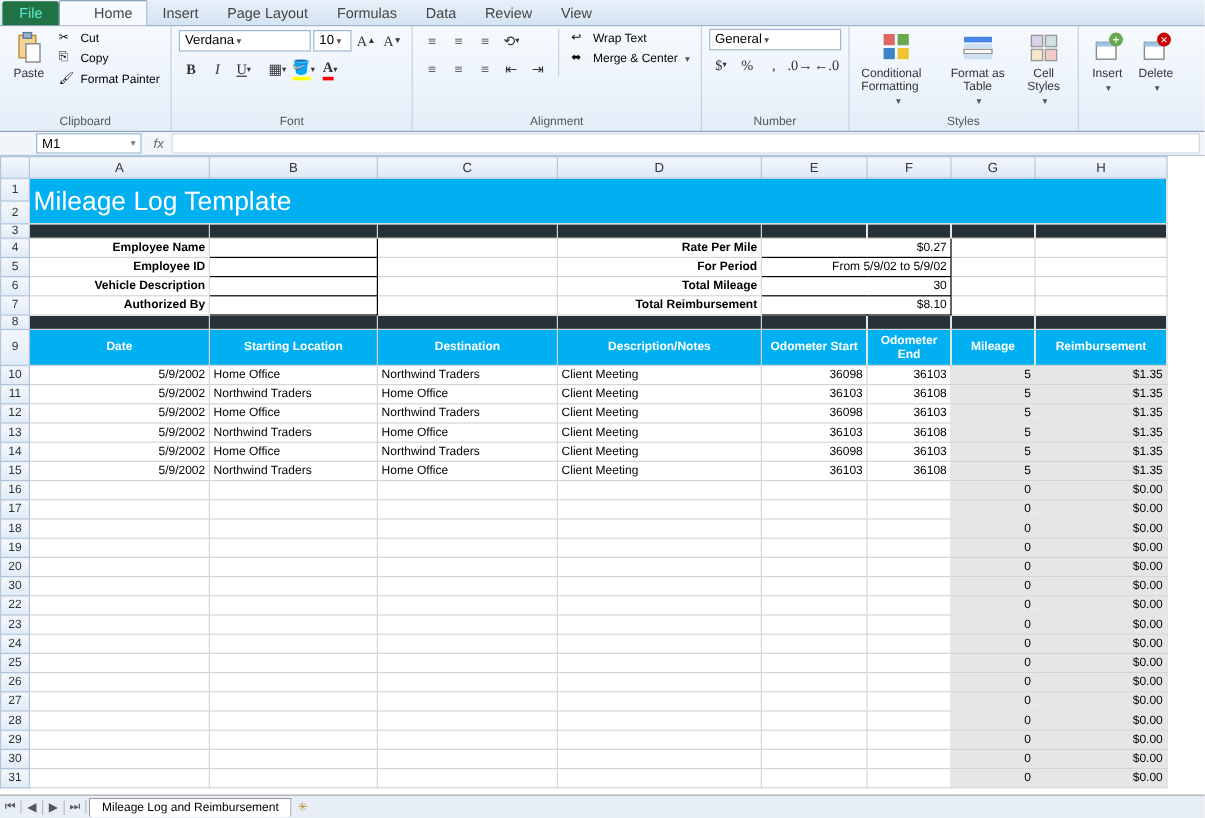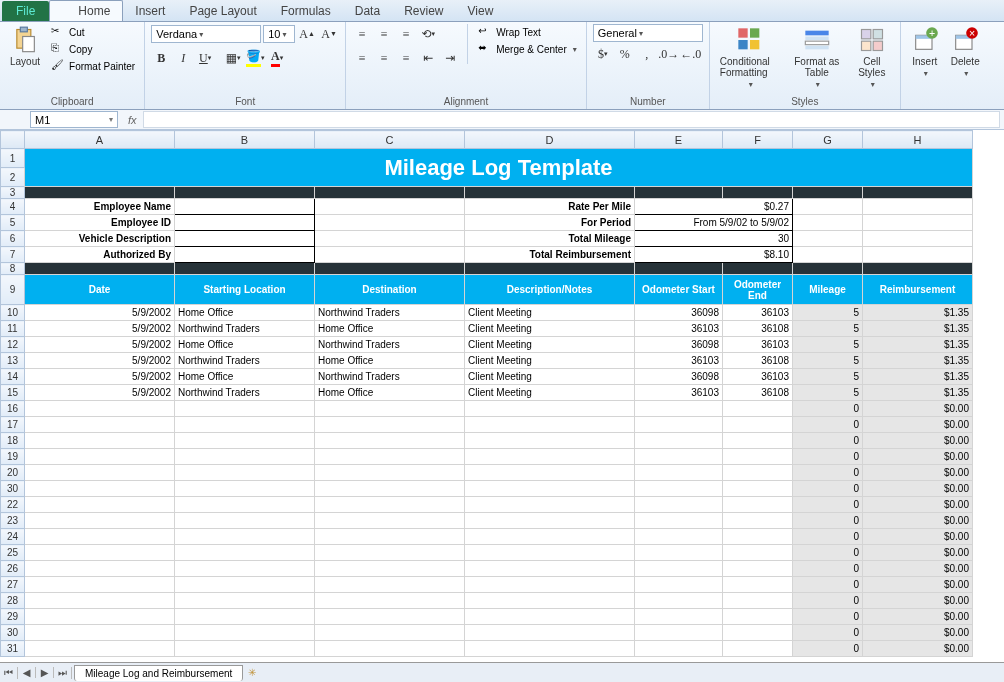--- a/index.html
+++ b/index.html
@@ -36,21 +36,21 @@
 
 
 .gridwrap { position: relative; overflow: auto; height: 532px; background: #fff; }
 table.grid { border-collapse: collapse; table-layout: fixed; }
 .colhdr td { background: linear-gradient(#f3f7fc,#dce8f5); border: 1px solid #b3c5db; text-align: center; font-size: 11px; color: #333; height: 18px; }
 .rowhdr { background: linear-gradient(#f3f7fc,#e1ecf8); border: 1px solid #b3c5db; text-align: center; font-size: 10px; color: #333; width: 24px; }
 .cell { border: 1px solid #d4d4d4; height: 16px; font-size: 10px; padding: 0 3px; font-family: Verdana, sans-serif; overflow: hidden; white-space: nowrap; }
 .corner { background: #e1ecf8; border: 1px solid #b3c5db; width: 24px; }
 
 
-.title-row td.cell { background: #00b0f0; color: #fff; font-size: 22px; font-weight: bold; text-align: center; height: 38px; font-family: Verdana, sans-serif; }
+.title-row td.cell { background: #00b0f0; color: #fff; font-size: 22px; font-weight: normal; height: 38px; font-family: Verdana, sans-serif; }
 .dark-row td.cell { background: #263238; height: 6px; }
 .label-cell { text-align: right; font-weight: bold; font-family: Verdana, sans-serif; }
 .boxed { border: 1px solid #000 !important; text-align: right; }
 .hdr-row td.cell { background: #00b0f0; color: #fff; font-weight: bold; text-align: center; height: 30px; vertical-align: middle; white-space: normal; }
 .calc-col { background: #e6e6e6; text-align: right; }
 .num { text-align: right; }
 
 
 .sheettabs { display: flex; align-items: center; border-top: 1px solid #999; background: #e8eef6; height: 20px; font-size: 10px; }
 .navbtn { width: 18px; text-align: center; border-right: 1px solid #bbb; color: #555; cursor: pointer; }
@@ -74,21 +74,21 @@
 <div class="ribbon">
 
   <div class="group">
     <div class="group-body">
       <div class="bigbtn">
         <svg viewBox="0 0 24 24">
             <rect x="5" y="3" width="12" height="16" fill="#f4d492" stroke="#b88a2f"></rect>
             <rect x="8" y="1" width="6" height="4" fill="#9db4cc" stroke="#5a7aa0"></rect>
             <rect x="10" y="9" width="10" height="13" fill="#fff" stroke="#888"></rect>
           </svg>
-        <span>Layout</span>
+        <span>Paste</span>
       </div>
       <div class="smallbtns">
         <div class="smallbtn">
             <span class="ico">✂</span>
             <span>Cut</span>
           </div>
         <div class="smallbtn">
             <span class="ico">⎘</span>
             <span>Copy</span>
           </div>

